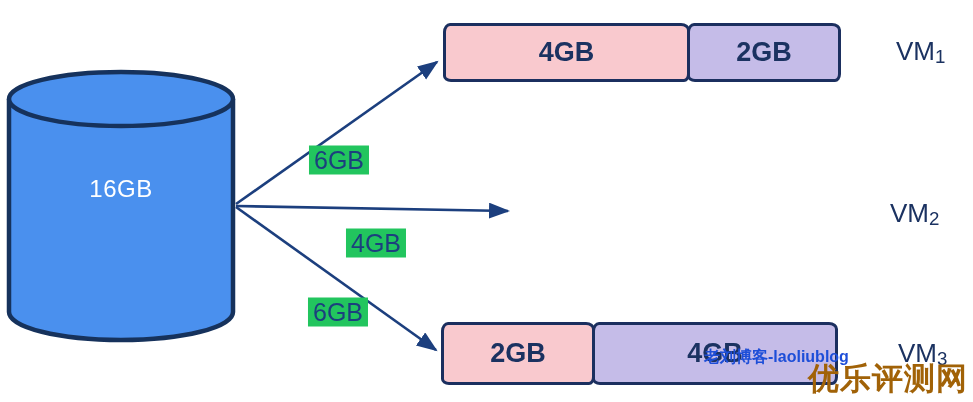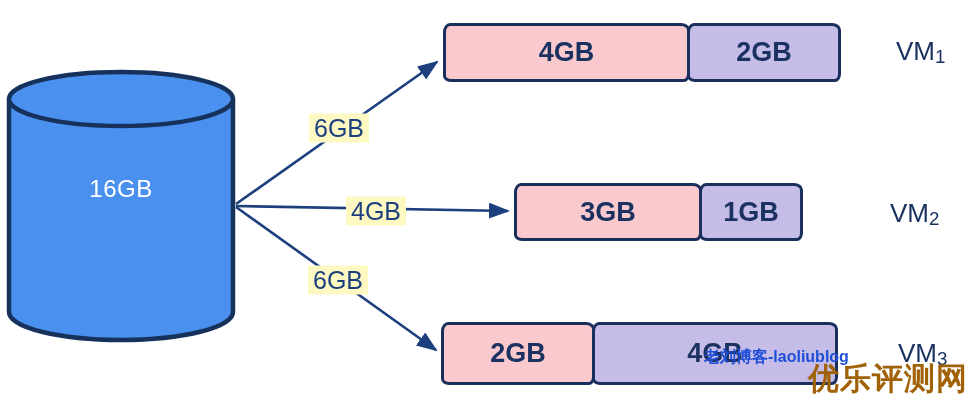--- a/index.html
+++ b/index.html
@@ -17,25 +17,26 @@
     position:absolute;left:10px;top:170px;width:222px;
     text-align:center;color:#ffffff;
     font-size:24px;line-height:37px;font-weight:400;
     letter-spacing:.5px;
   }
 
   
   .flow-label{
     position:absolute;
     transform:translate(-50%,-50%);
-    background:#fef9c3;
+    background:#22c55e;
     color:#1c3f7e;
     font-size:25px;font-weight:400;
     padding:0 5px;
     white-space:nowrap;
+    margin-top:32px;
   }
   .flow-label.f0{left:339px;top:128px;}
   .flow-label.f1{left:376px;top:211px;}
   .flow-label.f2{left:338px;top:280px;}
 
   
   .bar{position:absolute;display:flex;}
   .bar.vm1{left:443px;top:23px;width:398px;height:59px;}
   .bar.vm2{left:514px;top:183px;width:289px;height:58px;}
   .bar.vm3{left:441px;top:322px;width:397px;height:63px;}
@@ -101,28 +102,20 @@
       <span>4GB</span>
     </div>
     <div class="seg purple" style="flex-grow: 2;">
       <span>2GB</span>
     </div>
   </div>
   <div class="vm-name n1">
     <span>VM</span><span class="sub">1</span>
   </div>
 
-  <div class="bar vm2">
-    <div class="seg pink" style="flex-grow: 3;">
-      <span>3GB</span>
-    </div>
-    <div class="seg purple" style="flex-grow: 1;">
-      <span>1GB</span>
-    </div>
-  </div>
   <div class="vm-name n2">
     <span>VM</span><span class="sub">2</span>
   </div>
 
   <div class="bar vm3">
     <div class="seg pink" style="flex-grow: 2;">
       <span>2GB</span>
     </div>
     <div class="seg purple" style="flex-grow: 4;">
       <span>4GB</span>

